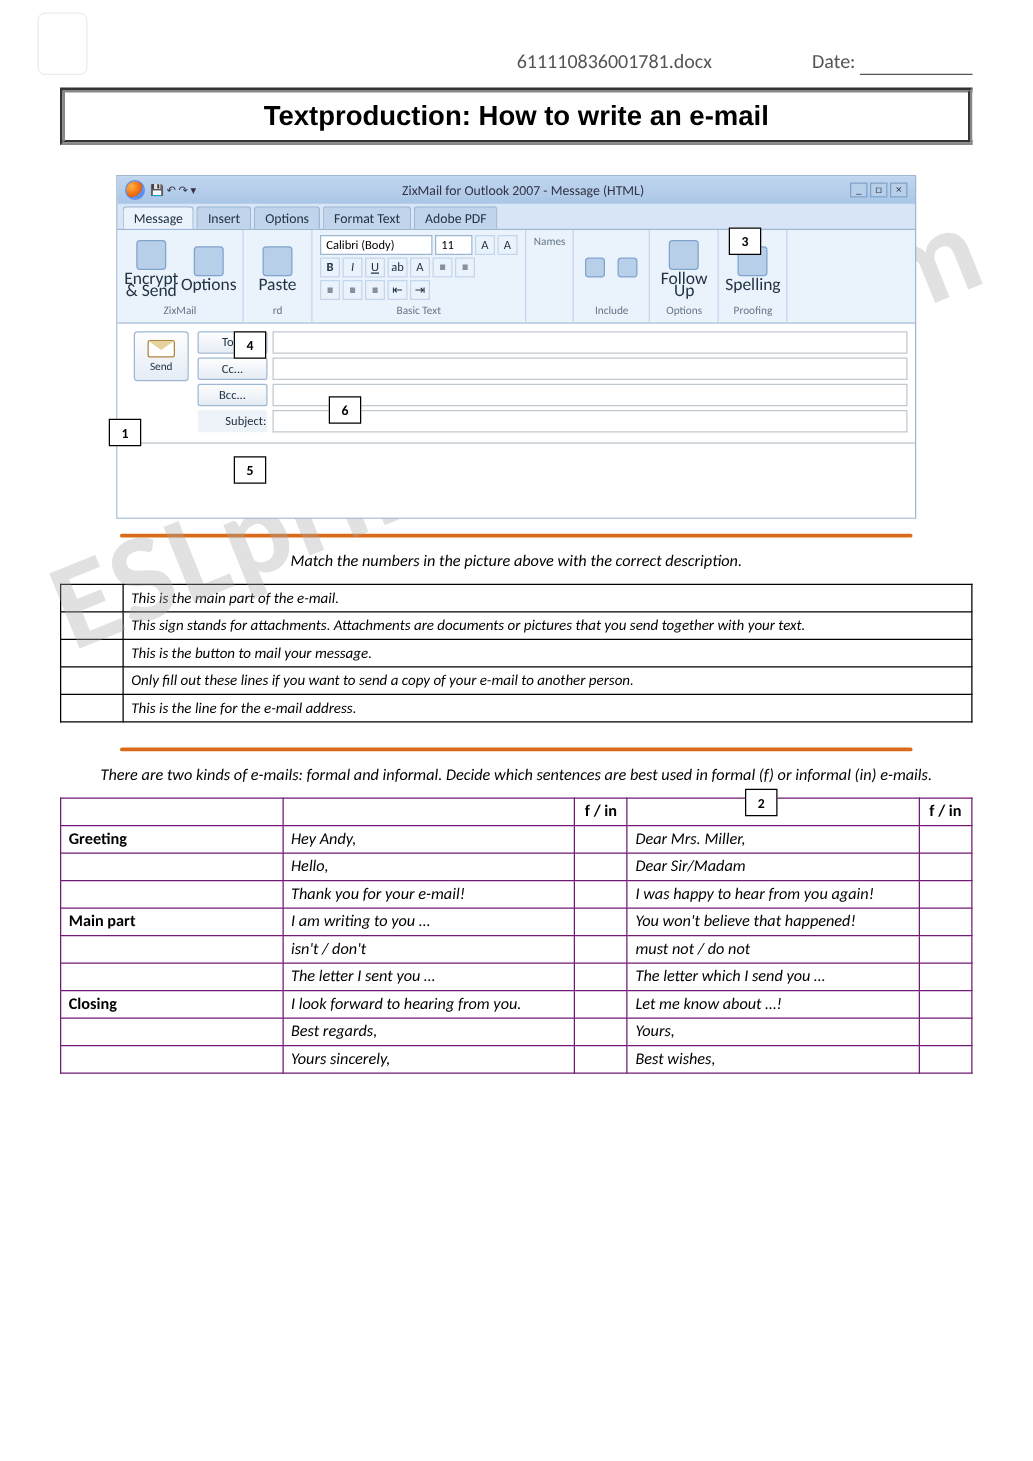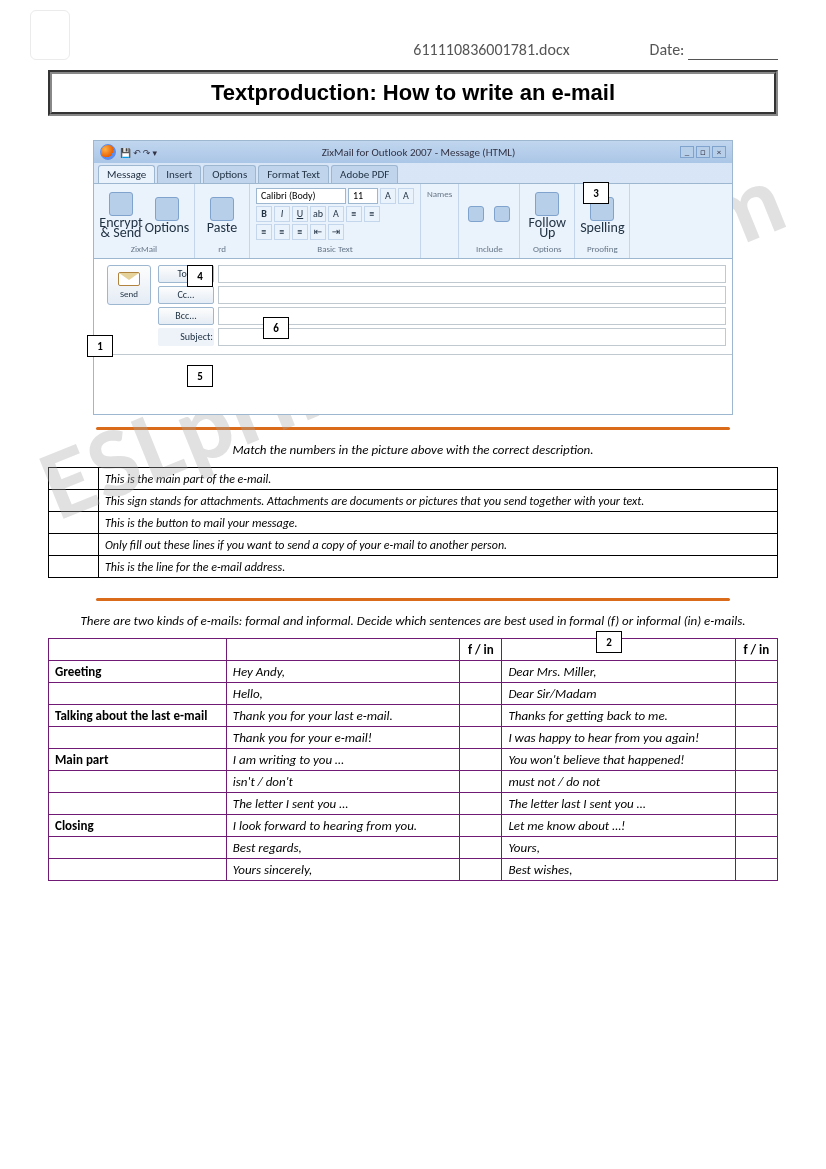--- a/index.html
+++ b/index.html
@@ -258,27 +258,20 @@
           <td class="fin"></td>
         </tr>
         <tr>
           <td class="rowlabel"></td>
           <td class="phrase">Hello,</td>
           <td class="fin"></td>
           <td class="phrase">Dear Sir/Madam</td>
           <td class="fin"></td>
         </tr>
         <tr>
-          <td class="rowlabel">Talking about the last e-mail</td>
-          <td class="phrase">Thank you for your last e-mail.</td>
-          <td class="fin"></td>
-          <td class="phrase">Thanks for getting back to me.</td>
-          <td class="fin"></td>
-        </tr>
-        <tr>
           <td class="rowlabel"></td>
           <td class="phrase">Thank you for your e-mail!</td>
           <td class="fin"></td>
           <td class="phrase">I was happy to hear from you again!</td>
           <td class="fin"></td>
         </tr>
         <tr>
           <td class="rowlabel">Main part</td>
           <td class="phrase">I am writing to you …</td>
           <td class="fin"></td>
@@ -289,21 +282,21 @@
           <td class="rowlabel"></td>
           <td class="phrase">isn't / don't</td>
           <td class="fin"></td>
           <td class="phrase">must not / do not</td>
           <td class="fin"></td>
         </tr>
         <tr>
           <td class="rowlabel"></td>
           <td class="phrase">The letter I sent you …</td>
           <td class="fin"></td>
-          <td class="phrase">The letter last I sent you …</td>
+          <td class="phrase">The letter which I send you …</td>
           <td class="fin"></td>
         </tr>
         <tr>
           <td class="rowlabel">Closing</td>
           <td class="phrase">I look forward to hearing from you.</td>
           <td class="fin"></td>
           <td class="phrase">Let me know about …!</td>
           <td class="fin"></td>
         </tr>
         <tr>

